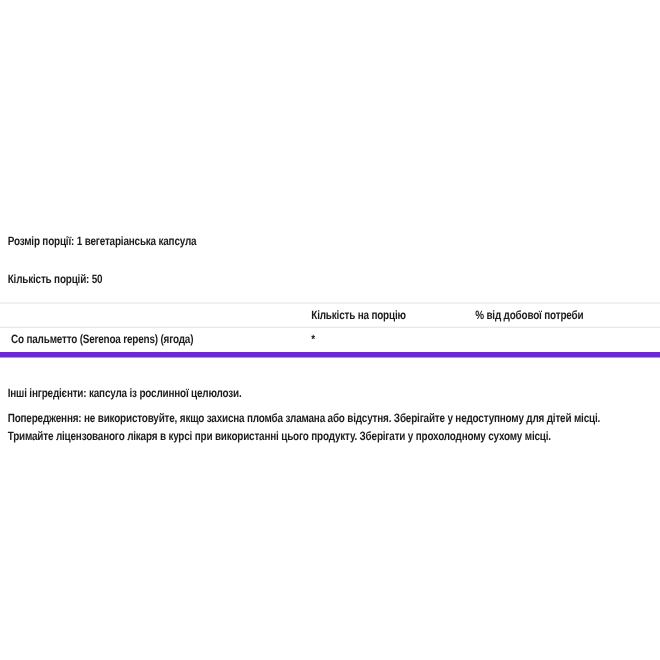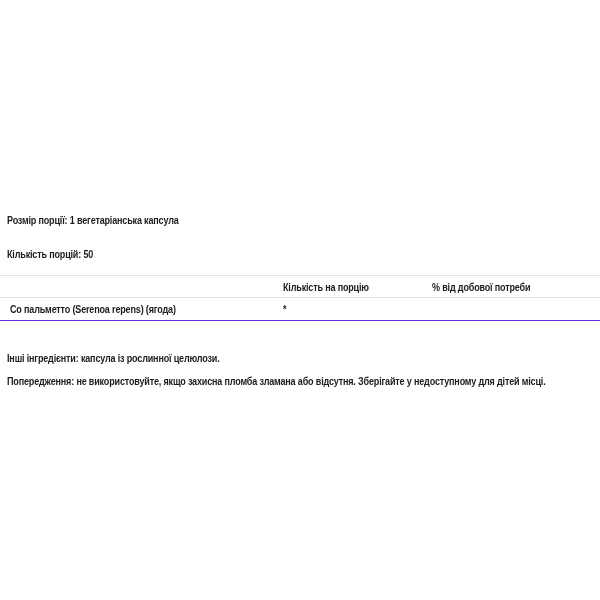--- a/index.html
+++ b/index.html
@@ -51,21 +51,21 @@
     display: flex;
     align-items: center;
   }
   .row.head {
     height: 21px;
     border-top: 1px solid #e4e4e4;
     border-bottom: 1px solid #e4e4e4;
   }
   .row.data {
     height: 22px;
-    border-bottom: 1px solid #6d28d9;
+    border-bottom: 5px solid #6d28d9;
   }
   .cell { box-sizing: border-box; }
   .c1 { width: 283px; padding-left: 10px; }
   .c2 { width: 149px; }
   .c3 { flex: 1; }
 
   .footnote  { top: 295px; }
   .usage     { top: 317px; }
   .other     { top: 350px; }
   .warnings  { top: 373px; }
@@ -106,15 +106,18 @@
 
 
   <div class="line other">
     <span class="t">Інші інгредієнти: капсула із рослинної целюлози.</span>
   </div>
 
   <div class="para warnings">
     <div class="ln">
       <span class="t">Попередження: не використовуйте, якщо захисна пломба зламана або відсутня. Зберігайте у недоступному для дітей місці.</span>
     </div>
+    <div class="ln">
+      <span class="t">Тримайте ліцензованого лікаря в курсі при використанні цього продукту. Зберігати у прохолодному сухому місці.</span>
+    </div>
   </div>
 
 </div>
 
 </body></html>

